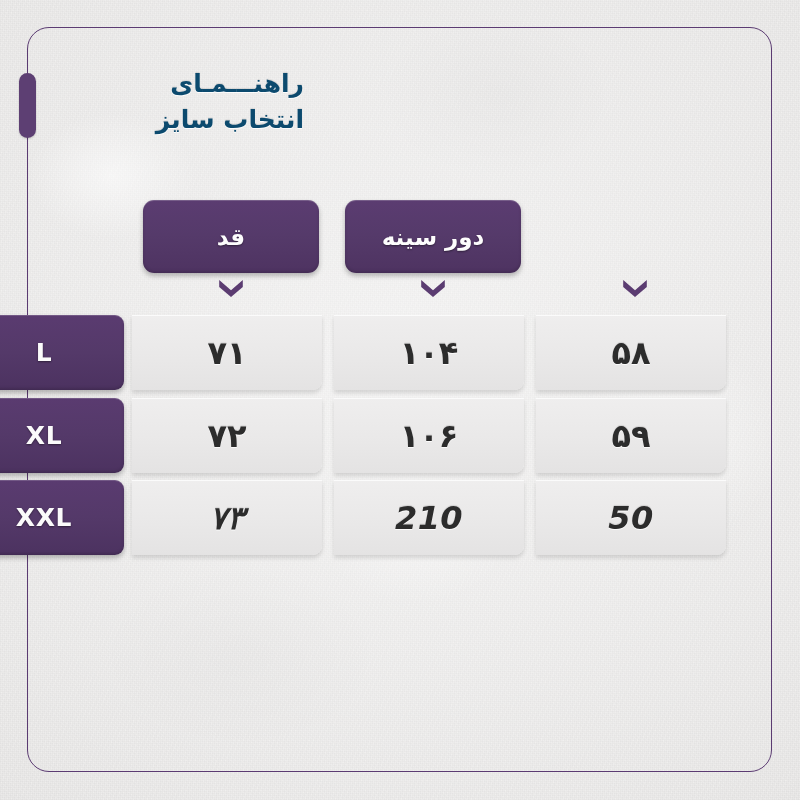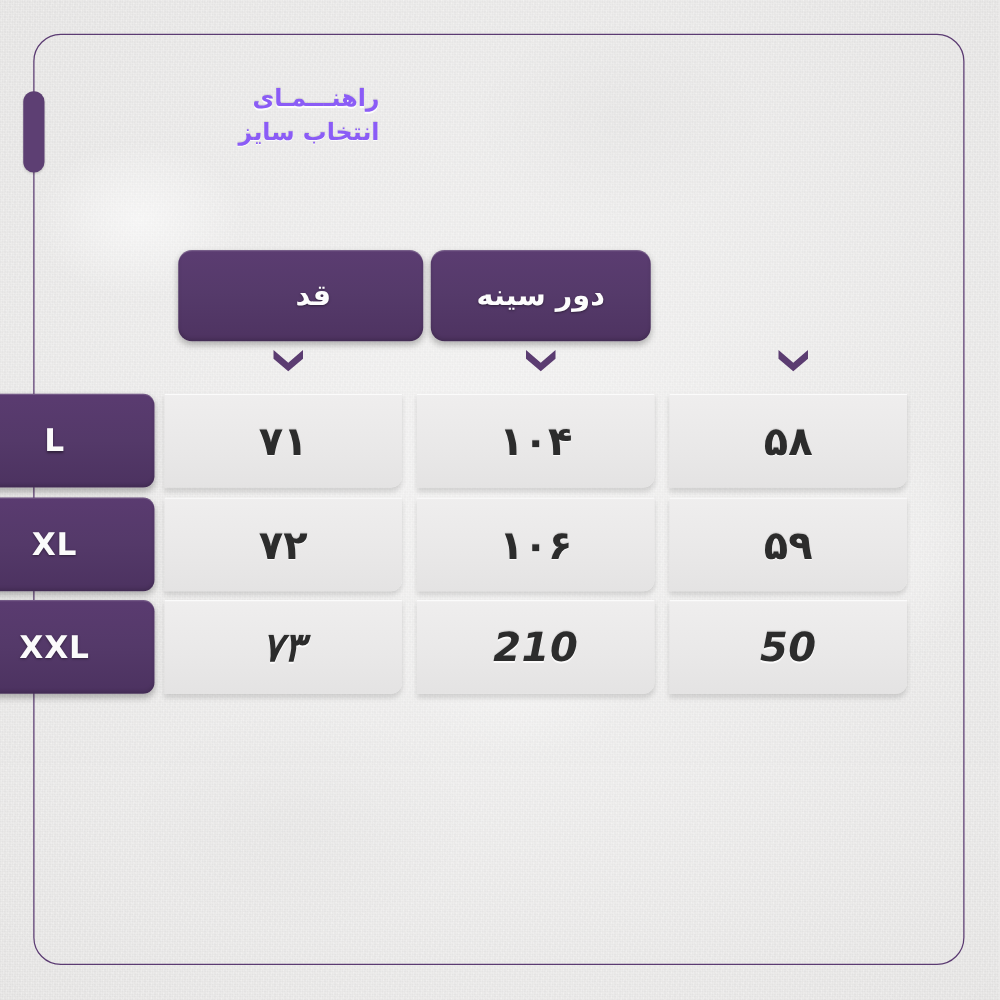--- a/index.html
+++ b/index.html
@@ -76,23 +76,23 @@
     box-shadow: 0 1px 2px rgba(0,0,0,.18);
   }
 
   
   #title {
     position: absolute;
     right: 496px;            
     top: 66px;
     text-align: right;
     direction: rtl;
-    color: #8b5cf6;
-    font-weight: 700;
-    font-size: 19px;
+    color: #0c4a6e;
+    font-weight: 700;
+    font-size: 25px;
     line-height: 1.42;
     letter-spacing: .2px;
     text-shadow: 0 1px 0 rgba(255,255,255,.85), 0 -1px 1px rgba(0,0,0,.10);
     white-space: nowrap;
   }
   #title .ln { display: block; }
 
   
   .hdr {
     position: absolute;
@@ -110,21 +110,21 @@
     direction: rtl;
   }
   .hdr > span {
     color: #fdfdfd;
     font-size: 23px;
     font-weight: 700;
     letter-spacing: .2px;
     text-shadow: 0 1px 2px rgba(0,0,0,.42);
     white-space: nowrap;
   }
-  .hdr.c0 { left: 143px; width: 176px; padding-left: 20px; }
+  .hdr.c0 { left: 143px; width: 176px; }
   .hdr.c1 { left: 345px; width: 176px; }
   .hdr.c2 { left: 546px; width: 177px; }
 
   .chev {
     position: absolute;
     top: 276px;
     width: 30px;
     height: 22px;
     color: #5b3c71;
   }

